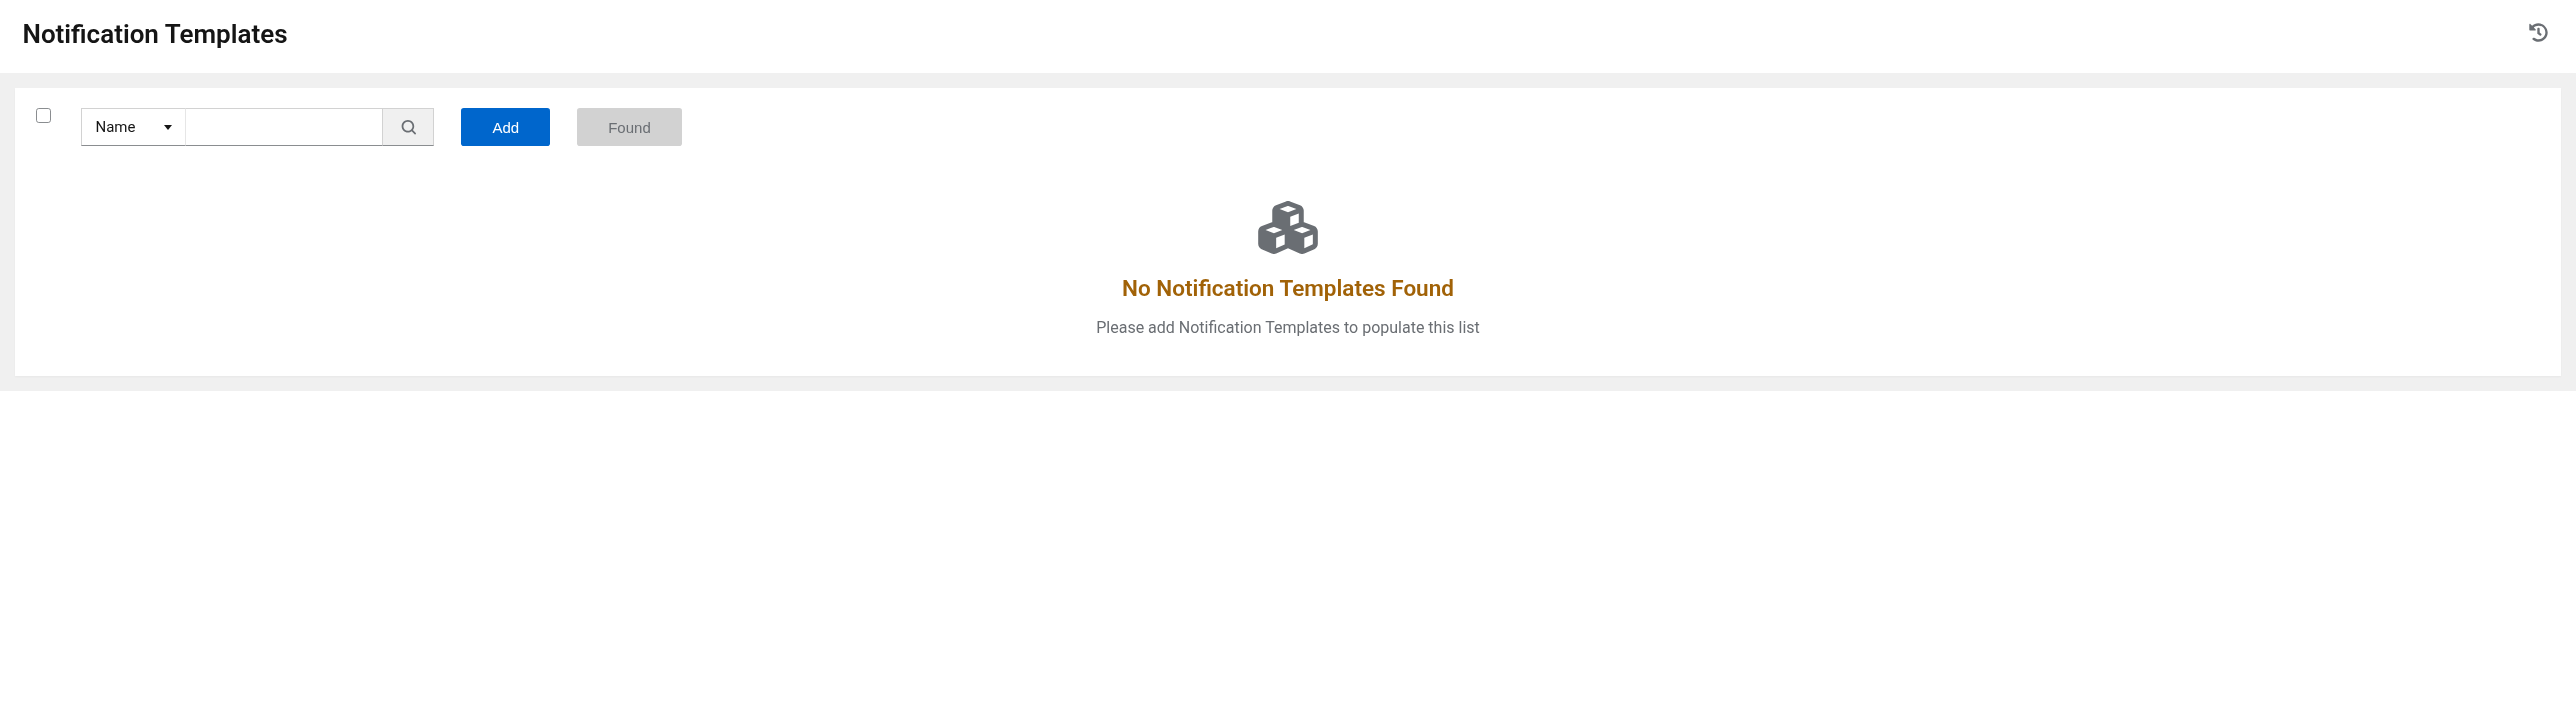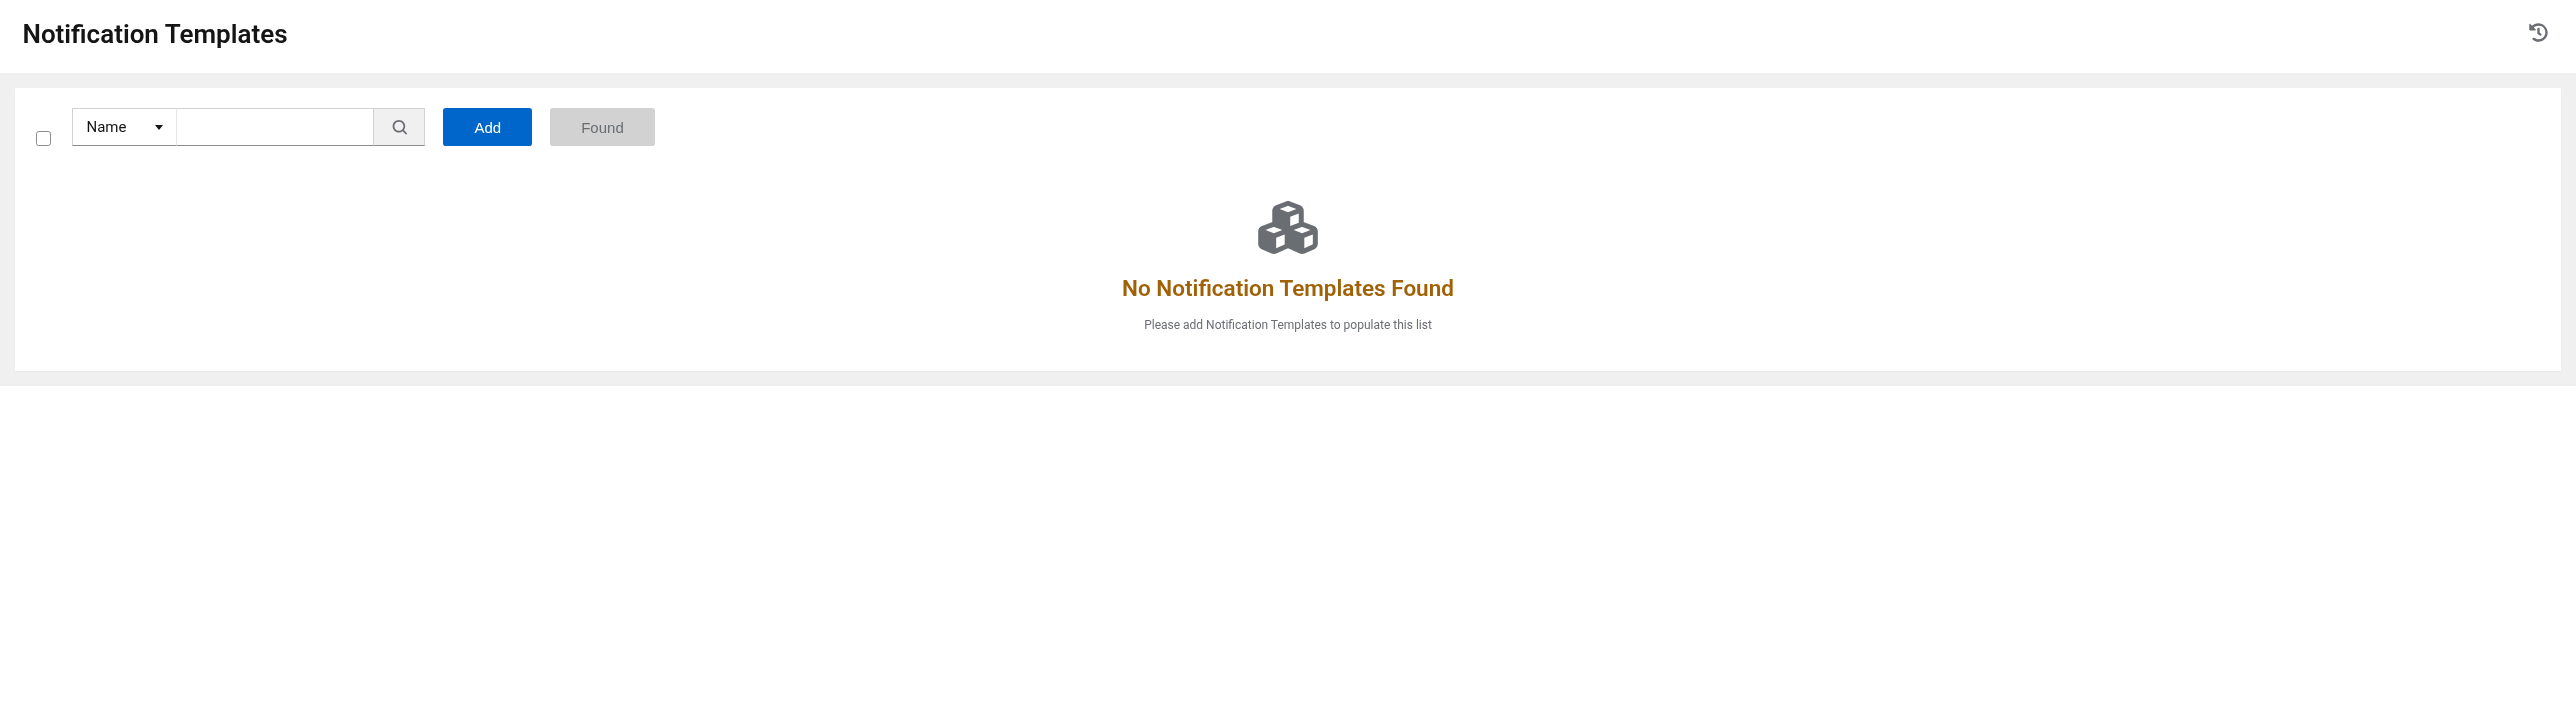--- a/index.html
+++ b/index.html
@@ -32,22 +32,22 @@
       background: #f0f0f0;
       padding: 15px;
     }
     .card {
       background: #fff;
       padding: 20.7px 20.7px 30px 20.7px;
       box-shadow: 0 0.9px 1.9px rgba(0,0,0,0.04);
     }
     .toolbar {
       display: flex;
-      align-items: flex-end;
-      gap: 18px;
+      align-items: flex-start;
+      gap: 27px;
       margin-bottom: 45px;
     }
     .select-all {
       width: 15px;
       height: 15px;
       border: 0.9px solid #8a8d90;
       border-radius: 2.8px;
       background: #fff;
       cursor: pointer;
       appearance: none;
@@ -128,21 +128,21 @@
       margin-bottom: 17px;
       display: inline-block;
     }
     .empty-title {
       font-size: 22.5px;
       font-weight: 600;
       color: #a16207;
       margin-bottom: 17px;
     }
     .empty-desc {
-      font-size: 12px;
+      font-size: 16px;
       color: #6a6e73;
     }
   </style>
 </head>
 <body>
 
 <div class="page-header">
   <h1 class="page-title">Notification Templates</h1>
   <button class="history-btn" aria-label="History">
     <svg width="19" height="19" viewBox="0 0 512 512" fill="currentColor">

